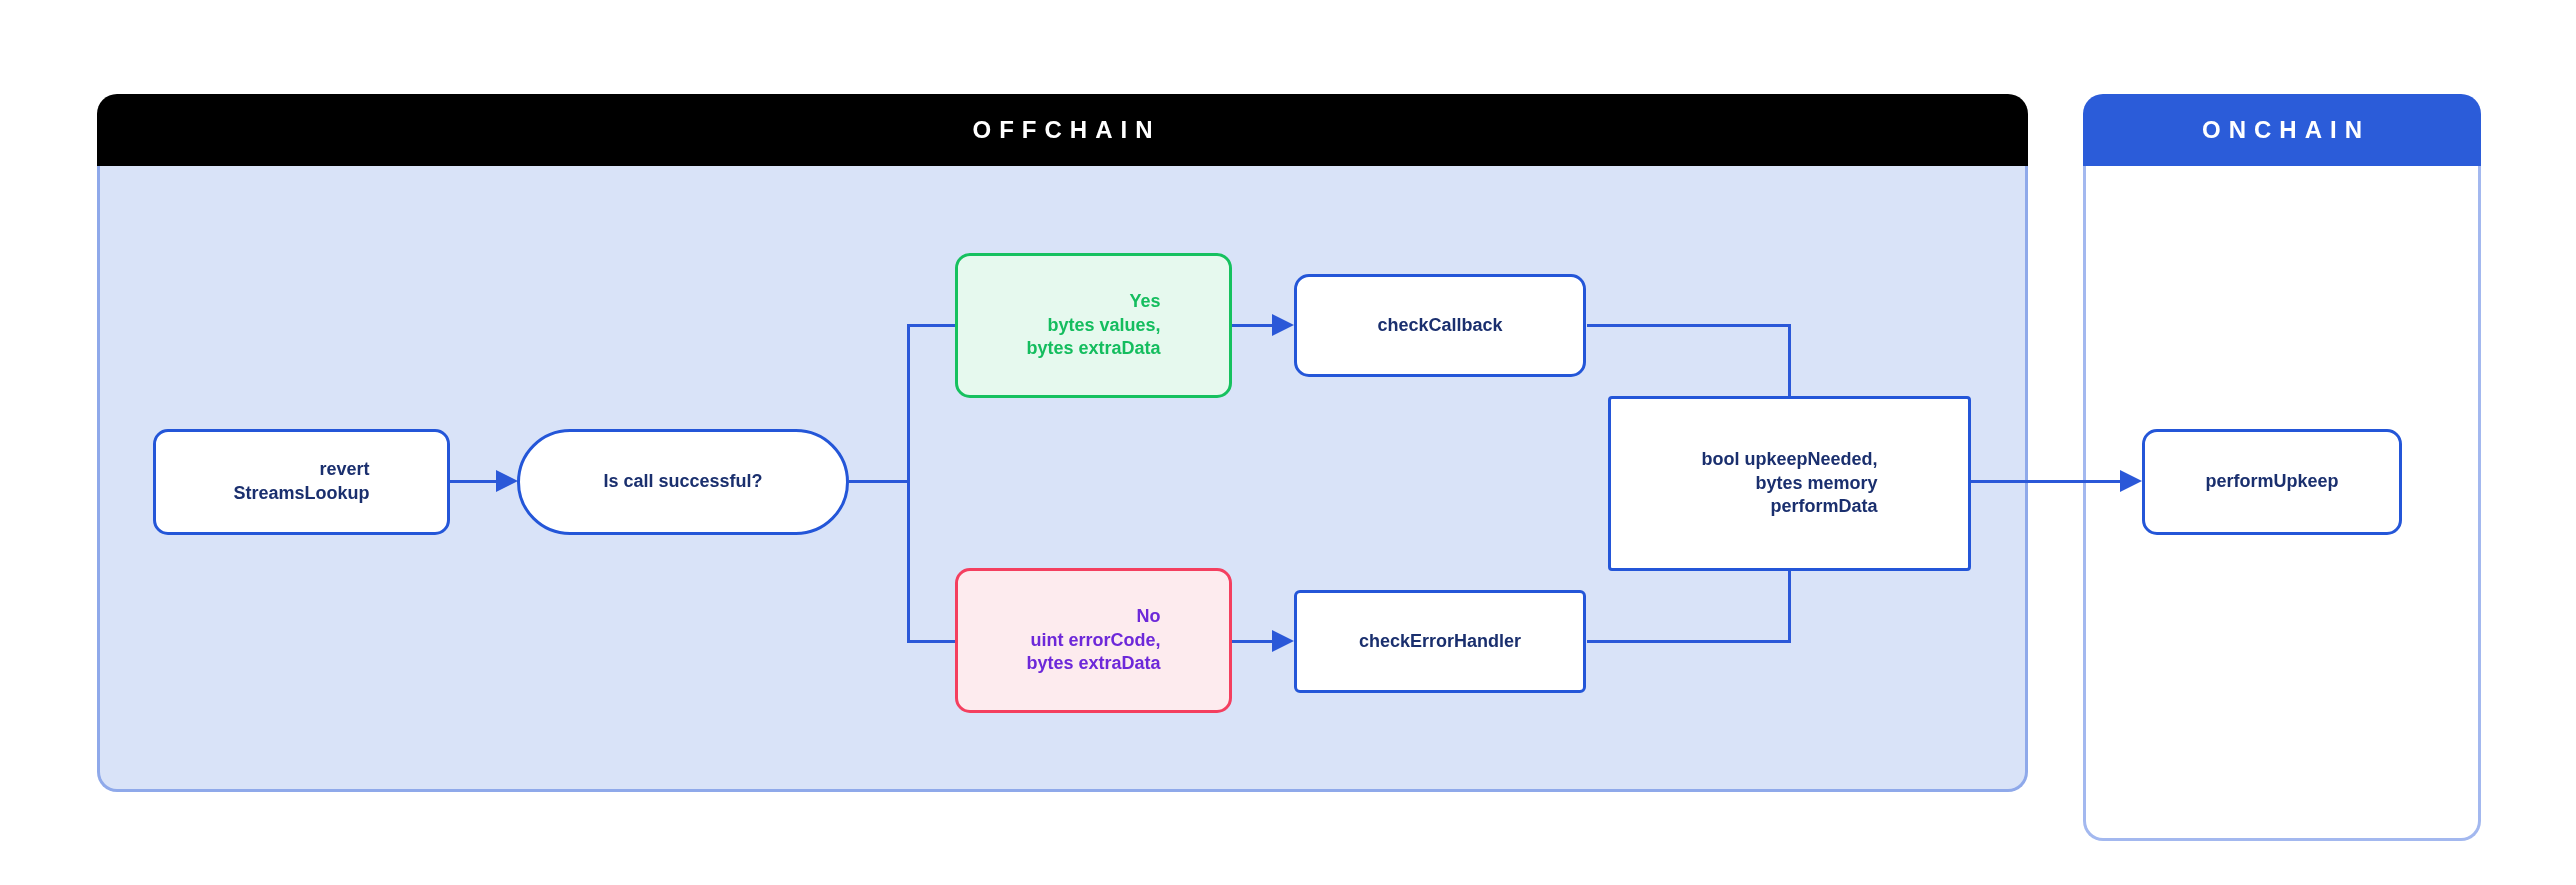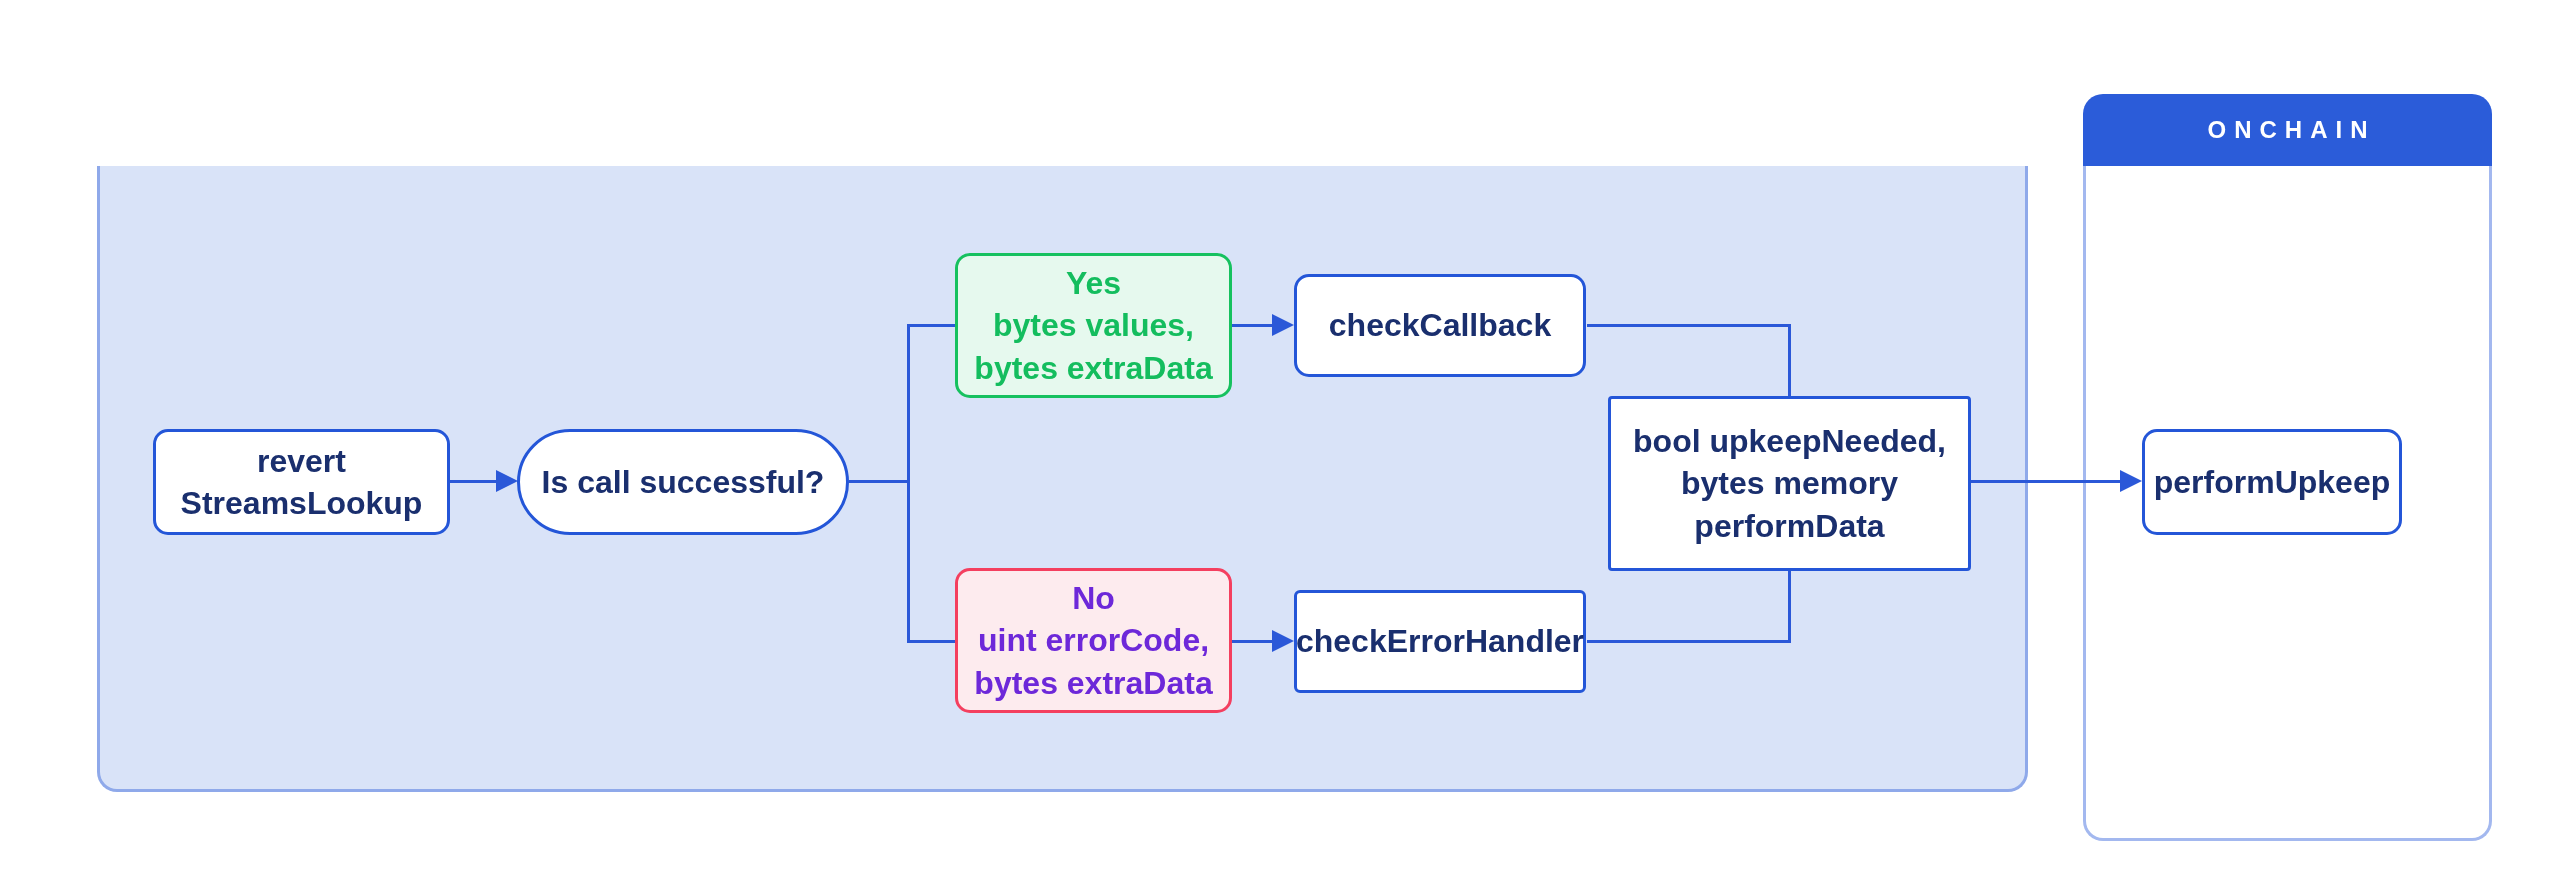--- a/index.html
+++ b/index.html
@@ -26,35 +26,35 @@
     padding-left: 8px; 
   }
   .panel-body {
     position: absolute; left: 0; right: 0; top: 72px; bottom: 0;
     border-radius: 0 0 20px 20px;
     box-sizing: border-box;
   }
   .offchain { left: 97px; top: 94px; width: 1931px; height: 698px; }
   .offchain .panel-header { background: #000000; }
   .offchain .panel-body  { background: #d9e3f8; border: 3.2px solid #8fa9ea; border-top: none; }
-  .onchain { left: 2083px; top: 94px; width: 398px; height: 747px; padding-left: 11px; }
+  .onchain { left: 2083px; top: 94px; width: 398px; height: 747px; }
   .onchain .panel-header { background: #2b5cd9; }
   .onchain .panel-body  { background: #ffffff; border: 3.2px solid #a3b8ef; border-top: none; }
 
   
   .node {
     position: absolute; z-index: 10;
     box-sizing: border-box;
     background: #ffffff;
     border: 3.2px solid #2456d8;
     border-radius: 15px;
     display: flex; align-items: center; justify-content: center;
-    text-align: center;
+    text-align: right;
     color: #1a2f6e;
-    font-size: 32px;
+    font-size: 18px;
     font-weight: 700;
     line-height: 1.32;
     white-space: pre-line;
   }
   .node.pill { border-radius: 58px; }
   .node.green { background: #e6f9ee; border-color: #16c15f; color: #14bd5e; }
   .node.red   { background: #fdebee; border-color: #f43f5f; color: #6d28d9; }
 
   #node-revert         { left: 153px;  top: 429px;  width: 297px; height: 106px; }
   #node-decision       { left: 517px;  top: 429px;  width: 332px; height: 106px; }
@@ -78,20 +78,23 @@
     border-left: 22.3px solid #2b58d8;
   }
 </style>
 </head>
 <body>
 
 <div class="page">
 
   <div class="panel offchain">
     <div class="panel-body"></div>
+    <div class="panel-header">
+      <span>OFFCHAIN</span>
+    </div>
   </div>
 
   <div class="panel onchain">
     <div class="panel-body"></div>
     <div class="panel-header">
       <span>ONCHAIN</span>
     </div>
   </div>
 
   <div class="line" style="left:450px; top:480px; width:49px; height:3.2px;"></div>

